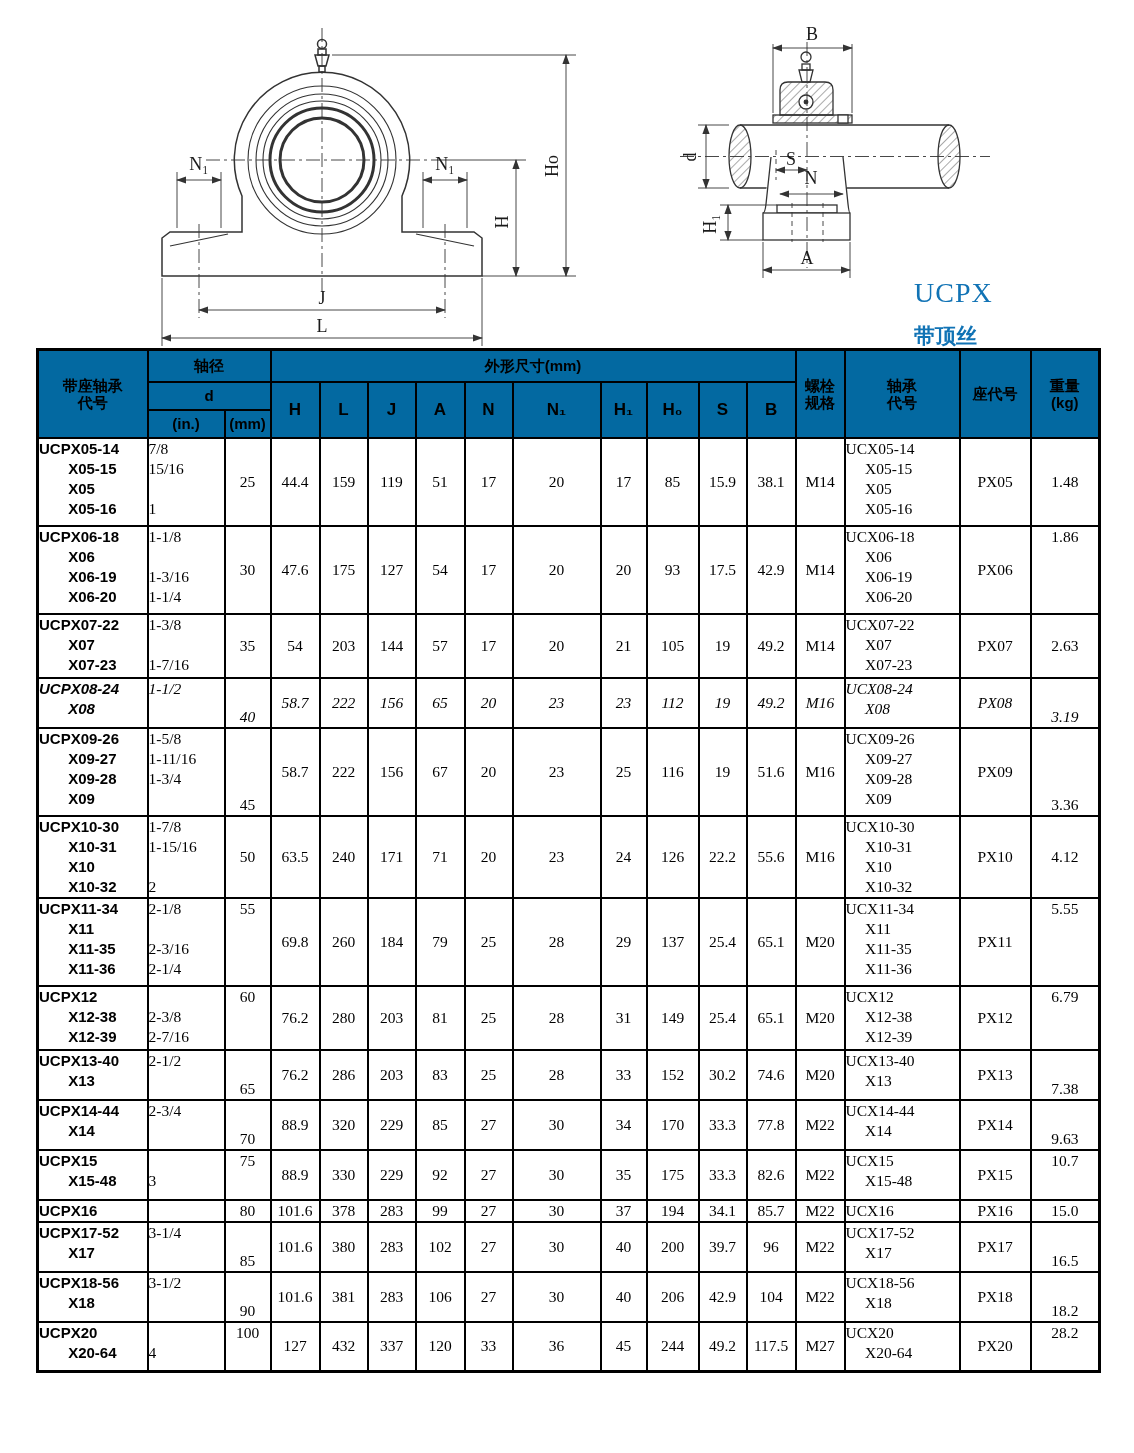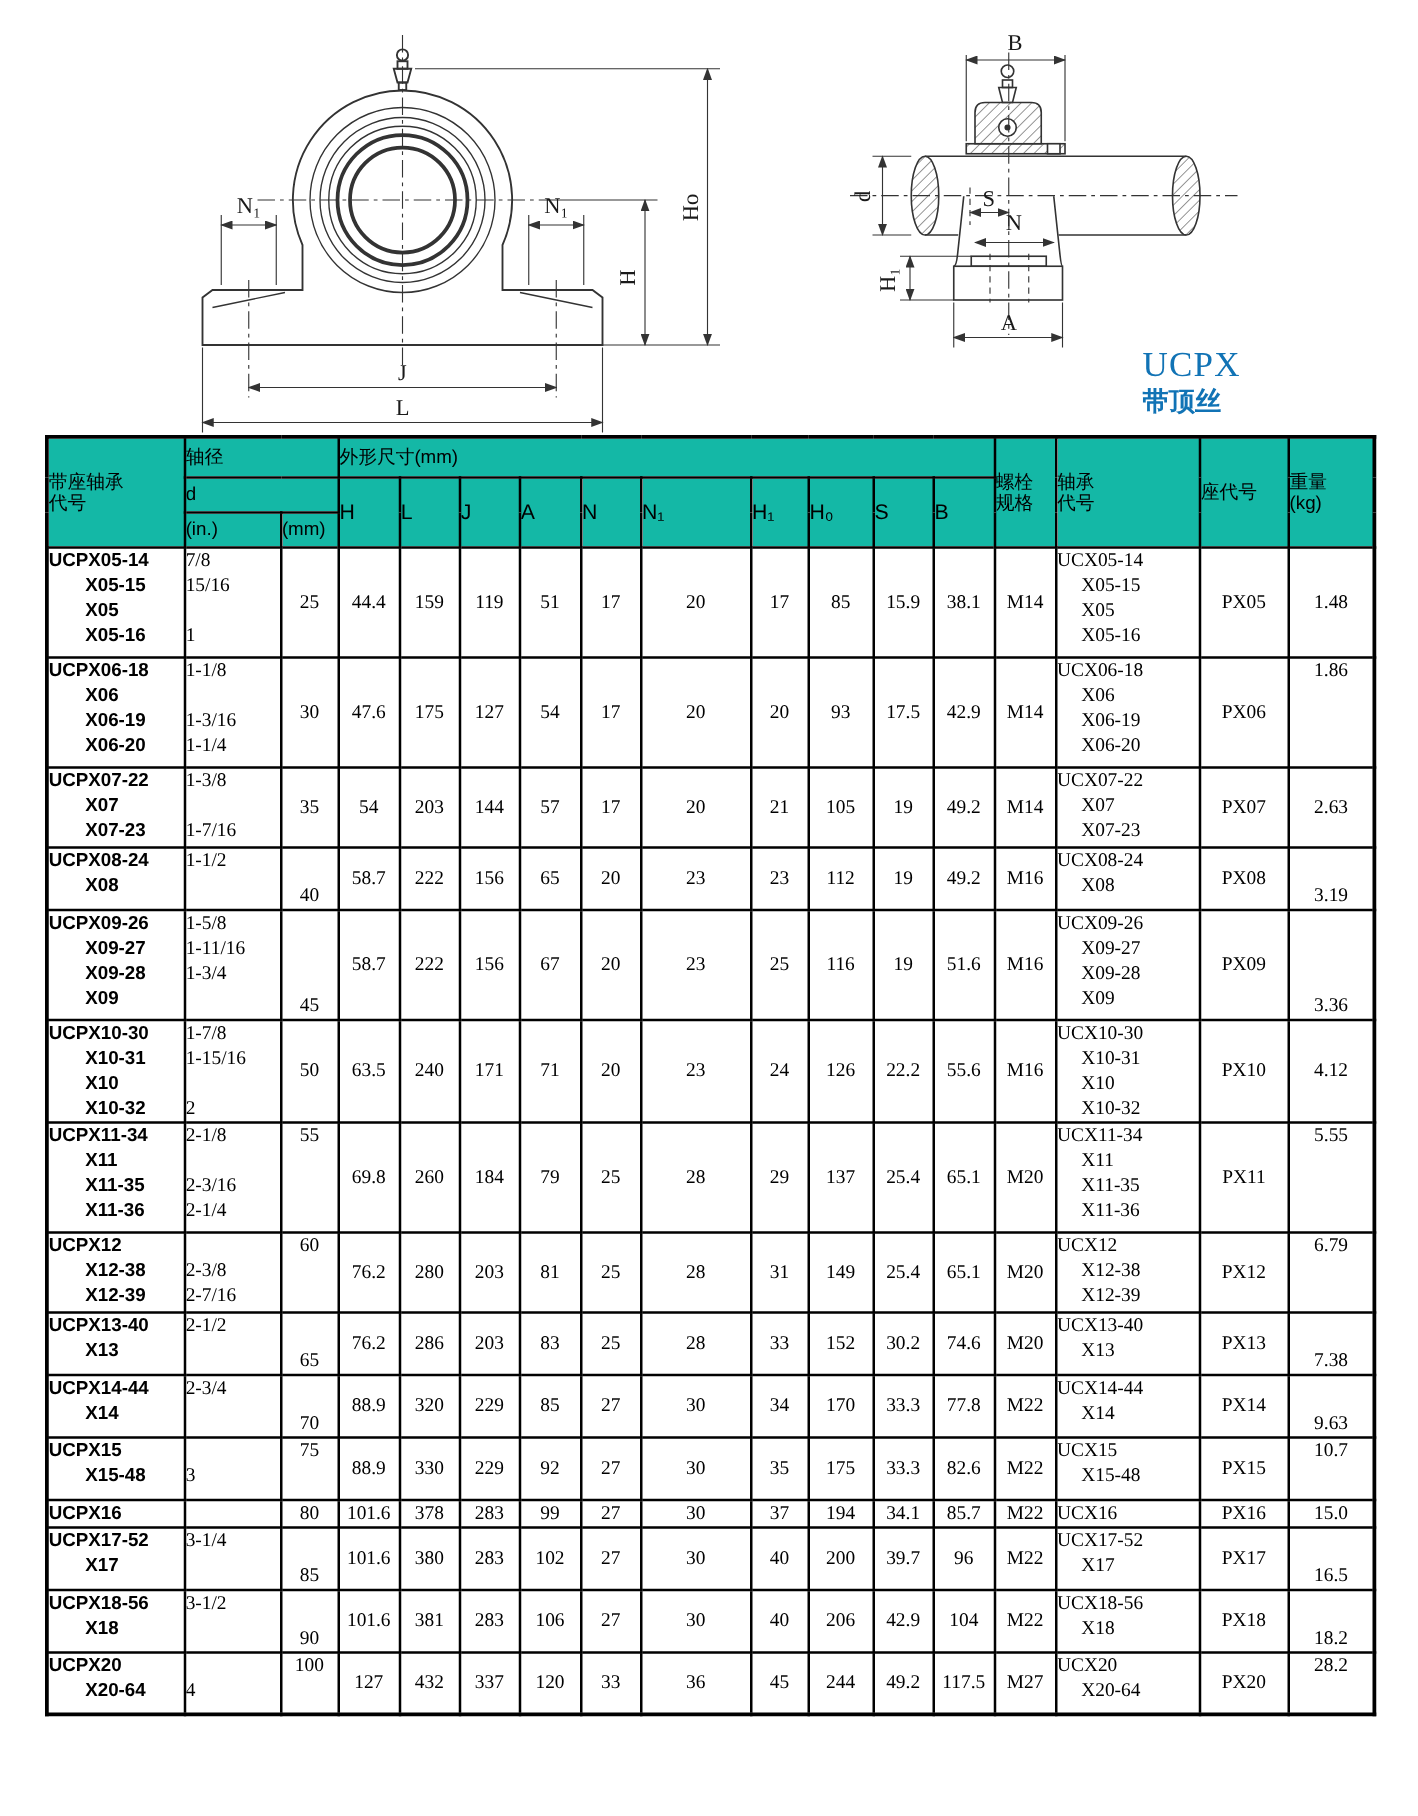--- a/index.html
+++ b/index.html
@@ -1,26 +1,26 @@
 <!DOCTYPE html>
 <html><head>
 <meta charset="utf-8">
 <style>
   html,body{margin:0;padding:0;background:#fff;}
   .page{position:relative;width:1134px;height:1453px;background:#ffffff;overflow:hidden;
         font-family:"Liberation Sans",sans-serif;color:#000;}
   svg text{font-family:"Liberation Serif",serif;fill:#1a1a1a;}
   .series-label{position:absolute;left:914px;top:278px;color:#1173b5;line-height:1.05;}
   .series-label .code{font-family:"Liberation Serif",serif;font-size:28px;letter-spacing:1px;}
-  .series-label .feat{font-size:21px;font-weight:bold;margin-top:4px;}
+  .series-label .feat{font-size:21px;font-weight:bold;margin-top:18px;}
 
   table.spec{position:absolute;left:36px;top:348px;width:1062px;border-collapse:collapse;
              table-layout:fixed;border:3px solid #000;}
   table.spec th,table.spec td{border:2px solid #000;padding:0;overflow:hidden;}
-  thead th{background:#14b8a6;font-weight:normal;text-align:left;vertical-align:middle;
+  thead th{background:#0369a1;font-weight:bold;text-align:center;vertical-align:middle;
            white-space:pre-line;font-size:15px;line-height:1.15;}
   thead tr.r1{height:32px;} thead tr.r2{height:28px;} thead tr.r3{height:28px;}
   thead th.dimletter{font-size:17px;}
   tbody td{font-family:"Liberation Serif",serif;font-size:15.5px;text-align:center;
            vertical-align:middle;line-height:20px;}
   td.c-code{font-family:"Liberation Sans",sans-serif;font-weight:bold;font-size:15px;
             text-align:left;white-space:pre;vertical-align:top;padding:5px 0 0 12px;}
   td.c-in{text-align:left;white-space:pre;vertical-align:top;padding:5px 0 0 9px;}
   td.c-bcode{text-align:left;white-space:pre;vertical-align:top;padding:5px 0 0 16px;}
   td.va-t{vertical-align:top;padding-top:5px;}
@@ -291,21 +291,21 @@
       <td>105</td>
       <td>19</td>
       <td>49.2</td>
       <td>M14</td>
       <td class="c-bcode">UCX07-22
      X07
      X07-23</td>
       <td>PX07</td>
       <td class="va-c">2.63</td>
     </tr>
-        <tr style="height: 50px;">
+        <tr style="height: 50px; font-style: italic;">
       <td class="c-code">UCPX08-24
        X08</td>
       <td class="c-in">1-1/2</td>
       <td class="va-b">40</td>
       <td>58.7</td>
       <td>222</td>
       <td>156</td>
       <td>65</td>
       <td>20</td>
       <td>23</td>

